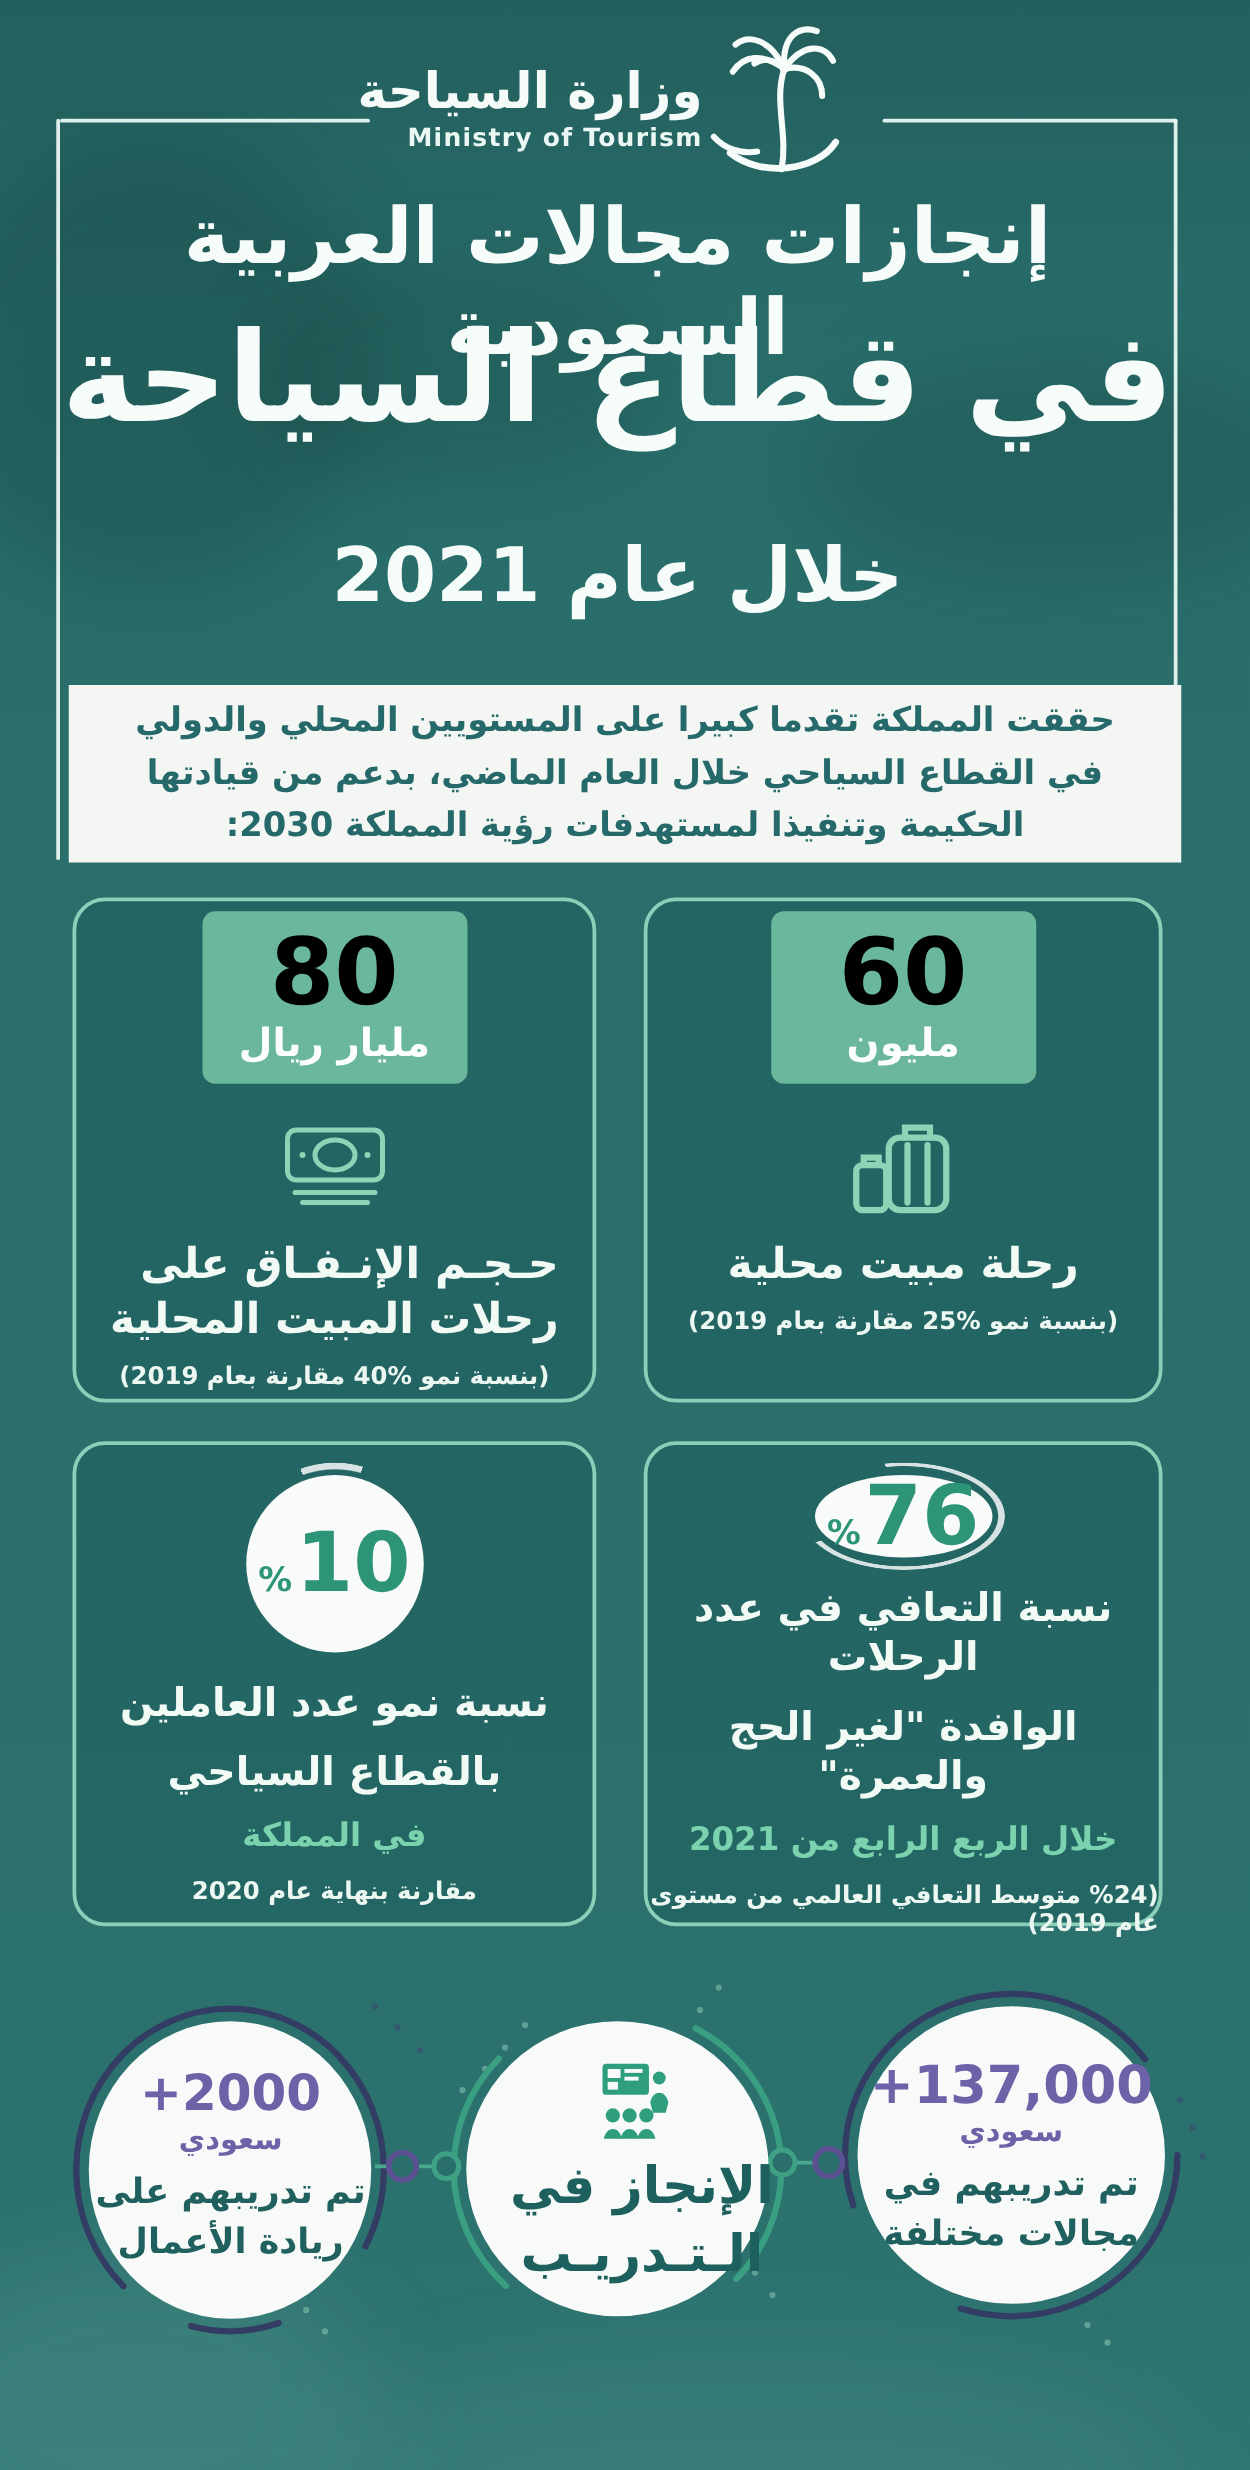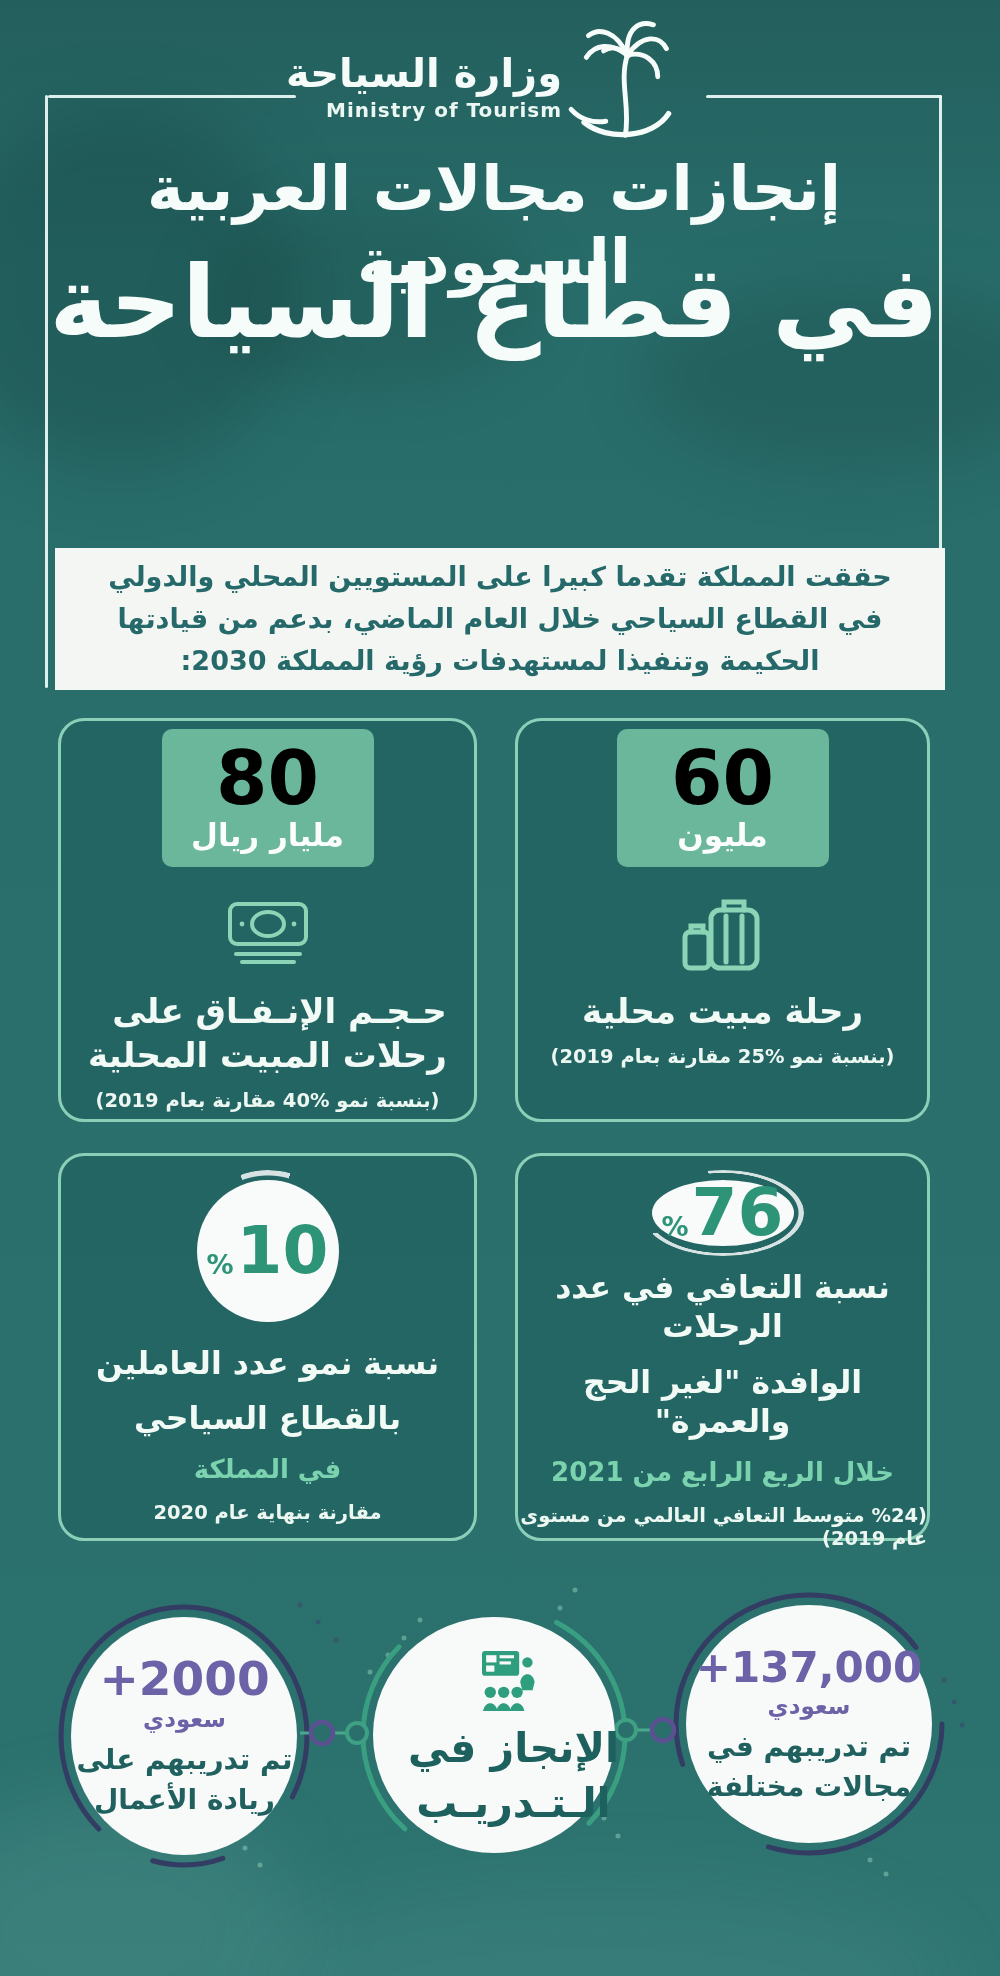--- a/index.html
+++ b/index.html
@@ -65,21 +65,21 @@
   .r2line{margin-top:16px;font-size:31.5px;font-weight:700;direction:rtl;text-align:center;line-height:1.25;}
   .r2line.first{margin-top:22px;}
   .r2line.green{color:#7bd2ae;font-size:26px;margin-top:14px;}
   .r2note{margin-top:16px;font-size:19.5px;font-weight:700;direction:rtl;color:#ecf7f2;}
 
   .botsvg{position:absolute;left:0;top:1560px;width:1000px;height:416px;}
   .tcircle{position:absolute;display:flex;flex-direction:column;align-items:center;text-align:center;direction:rtl;}
   .tc-left{left:71px;top:1617px;width:227px;height:239px;}
   .tc-mid{left:392px;top:1617px;width:243px;height:236px;}
   .tc-right{left:686px;top:1605px;width:246px;height:238px;}
-  .tval{color:#6c62a8;font-weight:700;font-size:47px;line-height:1;direction:ltr;unicode-bidi:isolate;margin-top:38px;}
+  .tval{color:#6c62a8;font-weight:700;font-size:40px;line-height:1;direction:ltr;unicode-bidi:isolate;margin-top:38px;}
   .tc-right .tval{font-size:42px;margin-top:42px;}
   .twho{color:#6c62a8;font-weight:700;font-size:23px;margin-top:4px;}
   .tline{color:#20615f;font-weight:700;font-size:28px;margin-top:12px;line-height:1.15;}
   .tline + .tline{margin-top:8px;}
   .tc-mid .ticon{margin-top:32px;}
   .tc-mid .tline{font-size:41px;margin-top:8px;color:#1d605e;}
 </style>
 </head>
 <body>
 
@@ -111,20 +111,21 @@
       <path d="M60 38 C76 34 88 44 88 58"></path>
       <path d="M60 38 C52 30 44 30 38 34"></path>
       <path d="M20 100 C42 118 84 114 98 92" stroke-width="5"></path>
       <path d="M8 88 C16 97 28 101 40 99"></path>
     </g>
     <circle cx="60" cy="38" r="3.2" fill="#f6fcf9"></circle>
   </svg>
 
   <div class="title l1">إنجازات مجالات العربية السعودية</div>
   <div class="title l2">في قطاع السياحة</div>
+  <div class="title l3">خلال عام 2021</div>
 
   <div class="introbox">
     <div class="txt">حققت المملكة تقدما كبيرا على المستويين المحلي والدولي في القطاع السياحي خلال العام الماضي، بدعم من قيادتها الحكيمة وتنفيذا لمستهدفات رؤية المملكة 2030:</div>
   </div>
 
   <div class="card r1l">
     <div class="badge">
       <div class="num">80</div>
       <div class="unit">مليار ريال</div>
     </div>

